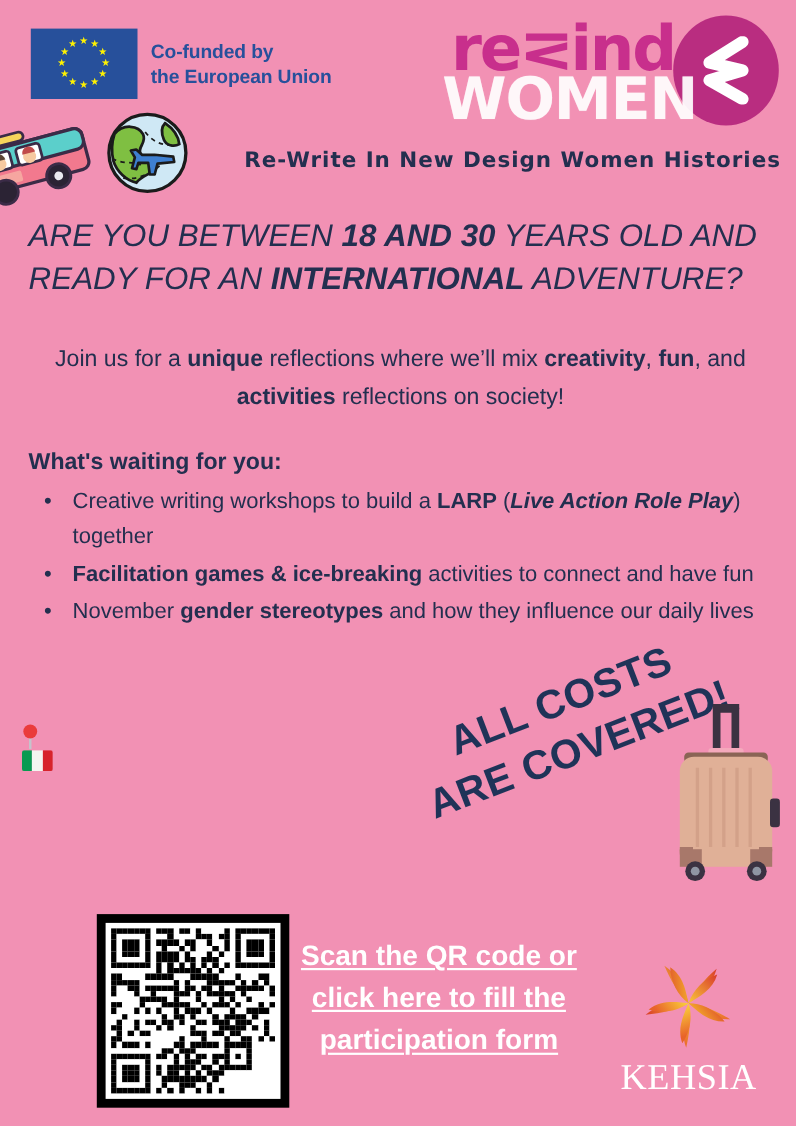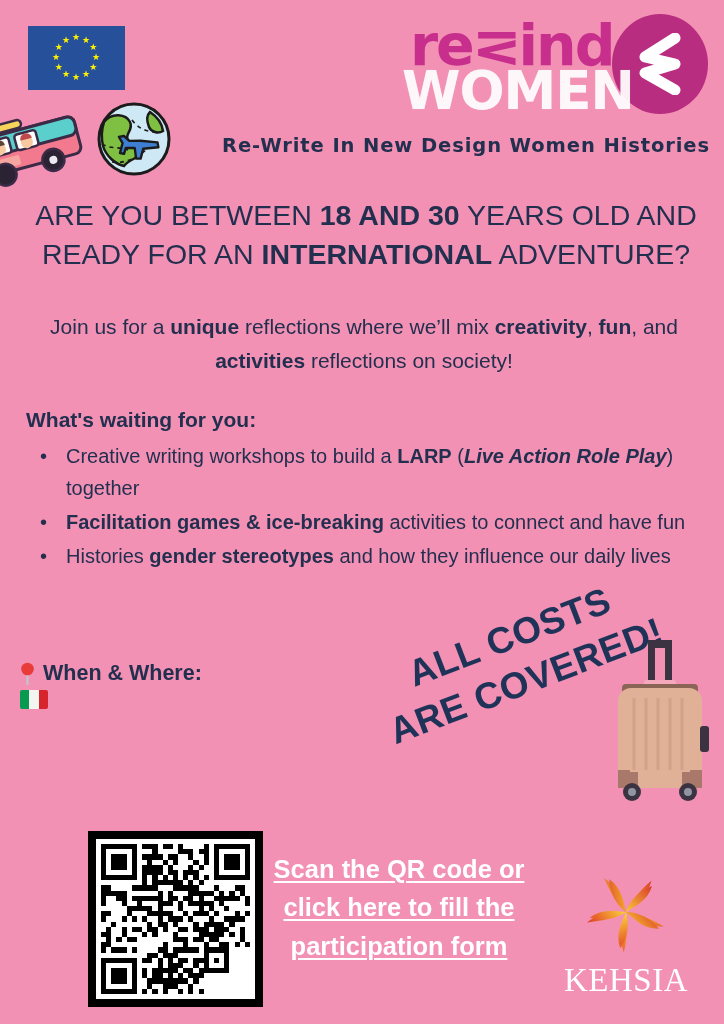--- a/index.html
+++ b/index.html
@@ -71,22 +71,23 @@
   }
 
   
   .globe { position: absolute; left: 88px; top: 100px; width: 92px; height: 78px; }
   .bus   { position: absolute; left: -12px; top: 104px; width: 96px; height: 90px; }
 
   
   .headline {
     position: absolute; left: 26px; right: 18px; top: 196px;
     font-size: 28.5px; line-height: 1.38; letter-spacing: 0px;
-    text-align: center; color: #232F4F;
+    text-align: left; color: #232F4F;
     font-family: "Liberation Sans", sans-serif;
+    font-style: italic;
   }
   .headline b { font-weight: bold; }
 
   .intro {
     position: absolute; left: 22px; right: 18px; top: 310px;
     font-size: 21px; line-height: 1.62; text-align: center;
     color: #232F4F;
   }
   .intro b { font-weight: bold; }
 
@@ -169,20 +170,24 @@
       <span class="eu-star" style="left: 64px; top: 27px;">★</span>
       <span class="eu-star" style="left: 61.3205px; top: 37px;">★</span>
       <span class="eu-star" style="left: 54px; top: 44.3205px;">★</span>
       <span class="eu-star" style="left: 44px; top: 47px;">★</span>
       <span class="eu-star" style="left: 34px; top: 44.3205px;">★</span>
       <span class="eu-star" style="left: 26.6795px; top: 37px;">★</span>
       <span class="eu-star" style="left: 24px; top: 27px;">★</span>
       <span class="eu-star" style="left: 26.6795px; top: 17px;">★</span>
       <span class="eu-star" style="left: 34px; top: 9.67949px;">★</span>
     </div>
+  <div class="eu-text">
+    <div>Co-funded by</div>
+    <div>the European Union</div>
+  </div>
 </div>
 
 <div class="logo-wrap">
   <div class="logo-circle">
     <svg width="58" height="62" viewBox="0 0 58 62" aria-hidden="true">
       <path d="M44 5 L14 24 L44 31 L14 40 L44 57" fill="none" stroke="#ffffff" stroke-width="11" stroke-linecap="round" stroke-linejoin="round"></path>
     </svg>
   </div>
   <div class="logo-rewind">
     <span>re</span><span class="zz">⋜</span><span>ind</span>
@@ -232,32 +237,31 @@
 
 <div class="intro">
   <span>Join us for a </span><b>unique</b><span> reflections where we’ll mix </span><b>creativity</b><span>, </span><b>fun</b><span>, and </span><b>activities</b><span> reflections on society!</span>
 </div>
 
 <div class="waiting-title">What's waiting for you:</div>
 
 <ul class="bullets" id="bullets">
     <li><span class="dot">•</span><span> Creative writing workshops to build a </span><b>LARP</b><span> (</span><i>Live Action Role Play</i><span>) together</span></li>
     <li><span class="dot">•</span><b> Facilitation games &amp; ice-breaking</b><span> activities to connect and have fun</span></li>
-    <li class="justify"><span class="dot">•</span><span> Histories </span><b>gender stereotypes</b><span> and how they influence our daily lives</span></li>
+    <li class="justify"><span class="dot">•</span><span> November </span><b>gender stereotypes</b><span> and how they influence our daily lives</span></li>
   </ul>
 
 <div class="when-block">
   <div class="when-row">
     <span class="pin-icon">
       <svg viewBox="0 0 15 24" width="15" height="24">
         <rect x="6.4" y="9" width="2.2" height="14" fill="#C4C4CC"></rect>
         <circle cx="7.5" cy="7" r="6.3" fill="#EA3B3B"></circle>
       </svg>
     </span>
-    <b>When &amp; Where:</b>
   </div>
 
   <div class="when-row">
     <span class="flag-ico">
       <span style="width:33.3%;background:#089A51"></span>
         <span style="width:33.3%;background:#F4F5F0"></span>
         <span style="width:33.4%;background:#D7232B"></span>
     </span>
   </div>
 

